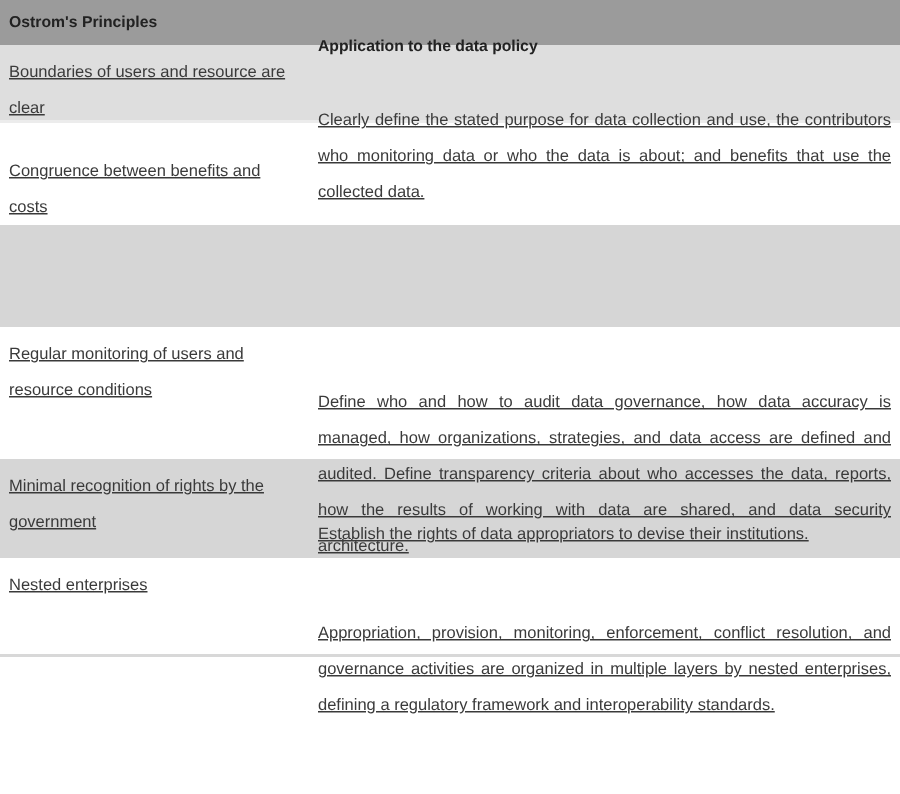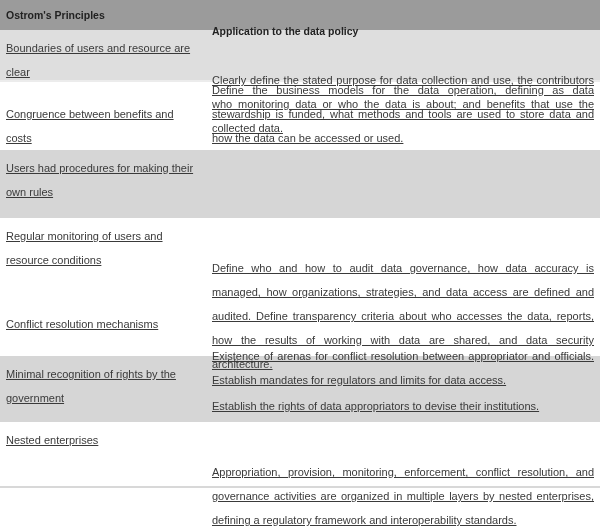--- a/index.html
+++ b/index.html
@@ -31,37 +31,31 @@
     <div class="cell-b">Application to the data policy</div>
   </div>
 
   <div class="row body-row shade-light" style="height:50px">
     <div class="cell-a">Boundaries of users and resource are clear</div>
     <div class="cell-b">Clearly define the stated purpose for data collection and use, the contributors who monitoring data or who the data is about; and benefits that use the collected data.</div>
   </div>
 
   <div class="row body-row plain sep" style="height:70px">
     <div class="cell-a">Congruence between benefits and costs</div>
-    <div class="cell-b">Define the business models for the data operation, defining as data stewardship is funded, what methods and tools are used to store data and how the data can be accessed or used.</div>
   </div>
 
   <div class="row body-row shade" style="height:68px">
-    <div class="cell-a">Users had procedures for making their own rules</div>
   </div>
 
   <div class="row body-row plain" style="height:88px">
     <div class="cell-a">Regular monitoring of users and resource conditions</div>
     <div class="cell-b">Define who and how to audit data governance, how data accuracy is managed, how organizations, strategies, and data access are defined and audited. Define transparency criteria about who accesses the data, reports, how the results of working with data are shared, and data security architecture.</div>
   </div>
 
 
-  <div class="row body-row plain" style="height:50px">
-    <div class="cell-a">Conflict resolution mechanisms</div>
-    <div class="cell-b">Existence of arenas for conflict resolution between appropriator and officials. Establish mandates for regulators and limits for data access.</div>
-  </div>
 
   <div class="row body-row shade" style="height:66px">
     <div class="cell-a">Minimal recognition of rights by the government</div>
     <div class="cell-b">Establish the rights of data appropriators to devise their institutions.</div>
   </div>
 
   <div class="row body-row plain" style="height:64px">
     <div class="cell-a">Nested enterprises</div>
     <div class="cell-b">Appropriation, provision, monitoring, enforcement, conflict resolution, and governance activities are organized in multiple layers by nested enterprises, defining a regulatory framework and interoperability standards.</div>
   </div>

